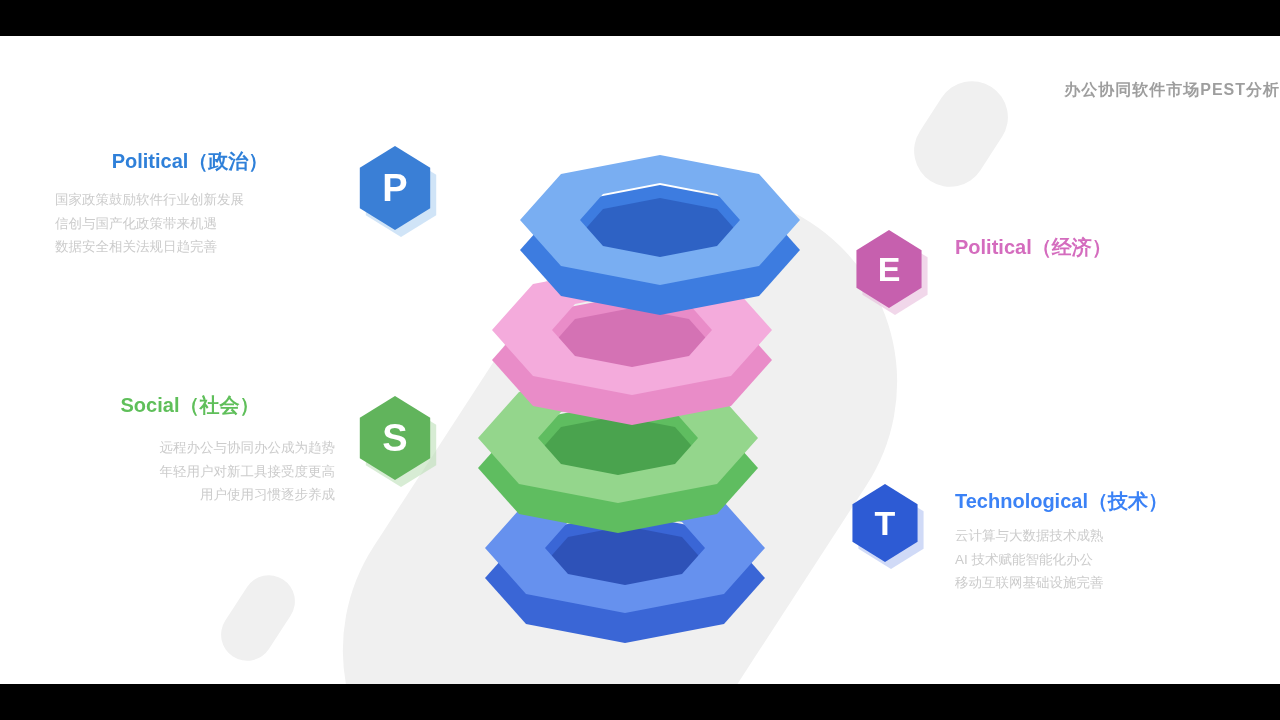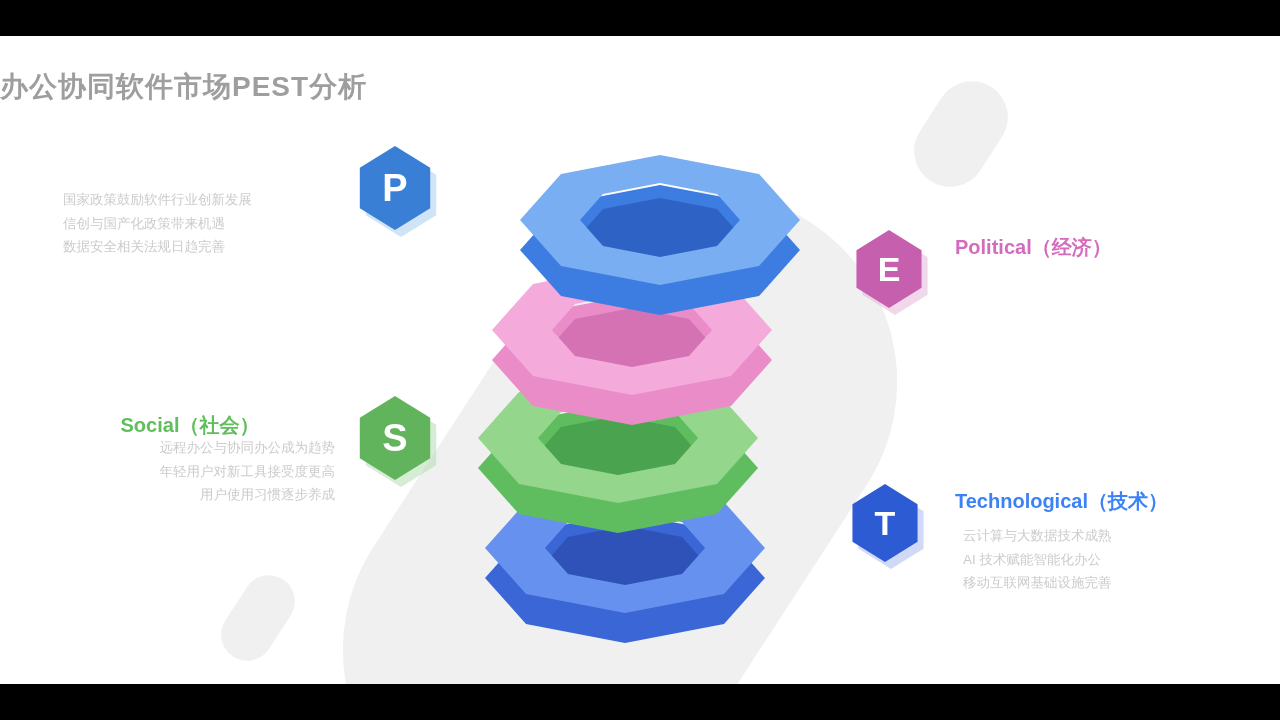--- a/index.html
+++ b/index.html
@@ -10,40 +10,40 @@
 
   
   .deco { position:absolute; background:#f0f0f0; z-index:0; }
   .deco-band  { left:430px; top:130px; width:380px; height:700px;
                 border-radius:190px; transform:rotate(33deg); }
   .deco-pill-tr { left:925px; top:42px;  width:72px; height:112px;
                   border-radius:36px; transform:rotate(33deg); }
   .deco-pill-bl { left:232px; top:536px; width:52px; height:92px;
                   border-radius:26px; transform:rotate(33deg); }
 
-  .title { position:absolute; left:0; top:32px; width:100%;
-           text-align:left; font-size:28px; font-weight:bold;
+  .title { position:absolute; left:0; top:44px; width:100%;
+           text-align:right; font-size:16px; font-weight:bold;
            letter-spacing:1px; z-index:3; }
 
   
   .badge { position:absolute; z-index:3; }
   .hex   { position:absolute; inset:0;
            clip-path:polygon(50% 0, 94% 26%, 94% 74%, 50% 100%, 6% 74%, 6% 26%); }
   .hex-back { transform:translate(6px,7px); opacity:.55; }
   .hex-main { display:flex; align-items:center; justify-content:center;
               color:#fff; font-weight:bold; }
   .badge-lg { width:80px; height:84px; }
   .badge-sm { width:74px; height:78px; }
   .badge-lg .hex-main { font-size:38px; }
   .badge-sm .hex-main { font-size:34px; }
 
   .heading { position:absolute; font-size:20px; font-weight:bold; z-index:3; }
   .bodytext { position:absolute; font-size:13.5px; line-height:1.75;
               color:#cccccc; z-index:3; }
-  .bodytext div { white-space:nowrap;margin-left:8px; }
+  .bodytext div { white-space:nowrap; }
 
   .stack-svg { position:absolute; left:420px; top:84px; z-index:1; }
 </style>
 </head>
 <body>
 
 <div class="slide">
 
   <div class="deco deco-band"></div>
   <div class="deco deco-pill-tr"></div>
@@ -75,37 +75,38 @@
     </g>
 
     <g>
       <path d="M380,130 L339,176 L240,195 L141,176 L100,130 L141,84 L240,65 L339,84 Z" fill="#3d7ce0"></path>
       <path d="M320,115 L297,141 L240,152 L183,141 L160,115 L183,89 L240,78 L297,89 Z" fill="#2e62c4"></path>
       <path fill-rule="evenodd" d="M380,100 L339,146 L240,165 L141,146 L100,100 L141,54 L240,35 L339,54 Z
                M320,100 L297,126 L240,137 L183,126 L160,100 L183,74 L240,63 L297,74 Z" fill="#79aef2"></path>
     </g>
   </svg>
 
+  <div class="heading" style="left: 55px; top: 112px; width: 270px; text-align: center; color: rgb(47, 128, 217);">Political（政治）</div>
   <div class="badge badge-lg" style="left:355px; top:110px;">
     <div class="hex hex-back" style="background: rgb(169, 205, 240);"></div>
     <div class="hex hex-main" style="background: rgb(58, 127, 214);">P</div>
   </div>
   <div class="bodytext" style="left:55px; top:152px; width:280px;">
     <div>国家政策鼓励软件行业创新发展</div>
     <div>信创与国产化政策带来机遇</div>
     <div>数据安全相关法规日趋完善</div>
   </div>
 
   <div class="badge badge-sm" style="left:852px; top:194px;">
     <div class="hex hex-back" style="background: rgb(230, 182, 217);"></div>
     <div class="hex hex-main" style="background: rgb(198, 96, 174);">E</div>
   </div>
   <div class="heading" style="left: 955px; top: 198px; color: rgb(212, 108, 190);">Political（经济）</div>
 
-  <div class="heading" style="left: 55px; top: 376px; width: 270px; text-align: center; color: rgb(95, 191, 90);">Social（社会）</div>
+  <div class="heading" style="left: 55px; top: 356px; width: 270px; text-align: center; color: rgb(95, 191, 90);">Social（社会）</div>
   <div class="badge badge-lg" style="left:355px; top:360px;">
     <div class="hex hex-back" style="background: rgb(183, 221, 176);"></div>
     <div class="hex hex-main" style="background: rgb(97, 180, 92);">S</div>
   </div>
   <div class="bodytext" style="left:55px; top:400px; width:280px;text-align:right;">
     <div>远程办公与协同办公成为趋势</div>
     <div>年轻用户对新工具接受度更高</div>
     <div>用户使用习惯逐步养成</div>
   </div>
 

